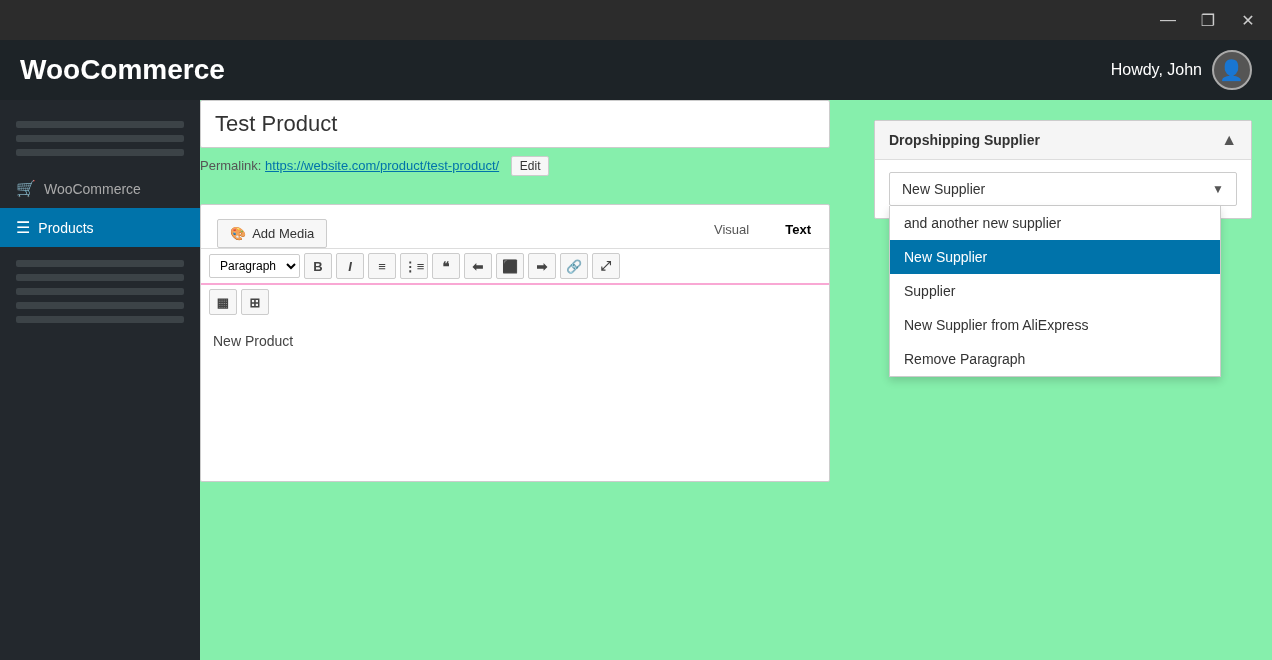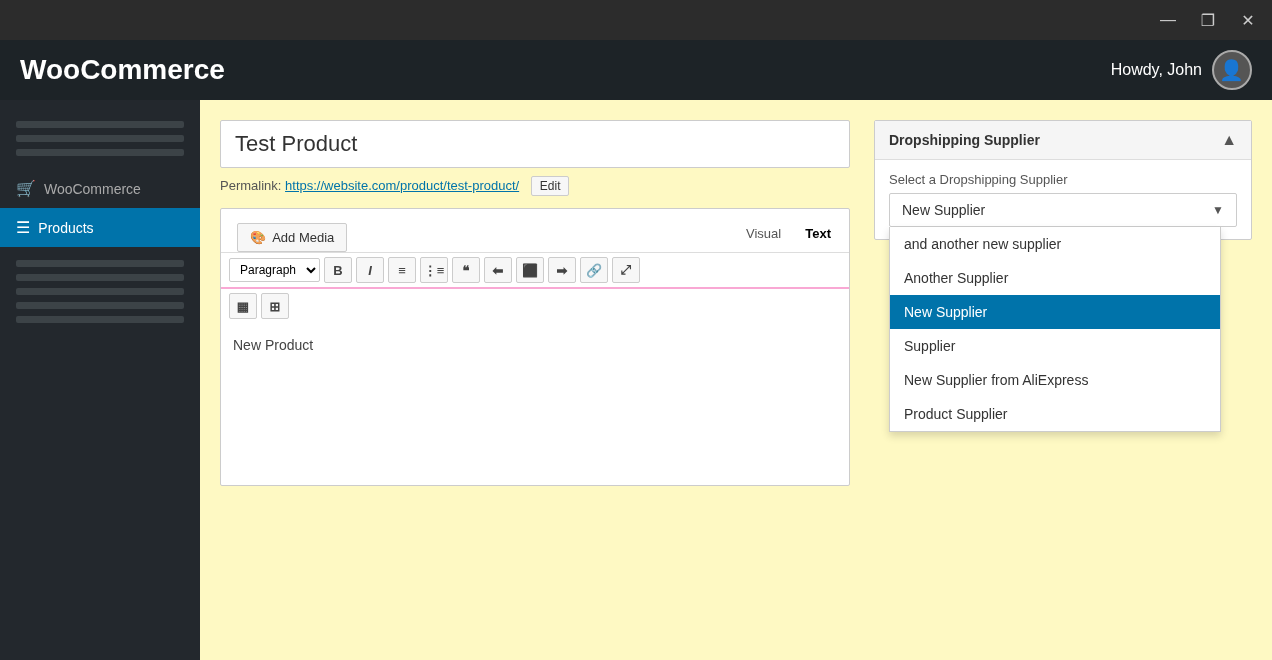--- a/index.html
+++ b/index.html
@@ -94,41 +94,40 @@
       background: #0073aa;
       color: #fff;
     }
     .sidebar-icon {
       font-size: 16px;
     }
 
     
     .content-area {
       flex: 1;
-      background: #fef9c3;
-      padding: 20px;
+      background: #86efac;
       overflow: auto;
       position: relative;
     }
 
     
     .product-title-input {
       width: 630px;
       padding: 10px 14px;
       font-size: 22px;
       border: 1px solid #ccc;
       background: #fff;
       border-radius: 2px;
       color: #333;
       outline: none;
     }
 
     
     .permalink {
-      margin: 8px 0 12px 0;
+      margin: 8px 0 28px 0;
       font-size: 13px;
       color: #555;
     }
     .permalink a {
       color: #0073aa;
       text-decoration: underline;
     }
     .permalink-edit-btn {
       margin-left: 8px;
       padding: 2px 8px;
@@ -369,21 +368,21 @@
     </div>
 
     
     <div class="editor-box">
 
       <div style="display:flex; align-items:center; justify-content:space-between; padding: 6px 8px 0 8px; border-bottom:1px solid #ddd;">
         <button class="add-media-btn">
           <span>🎨</span>
           <span>Add Media</span>
         </button>
-        <div style="display:flex; gap:4px; padding-bottom:0;">
+        <div style="display:flex; gap:16px; padding-bottom:0;">
           <button class="editor-tab">Visual</button>
           <button class="editor-tab active">Text</button>
         </div>
       </div>
 
       <div class="toolbar-row">
         <select class="toolbar-select">
           <option>Paragraph</option>
         </select>
         <button class="toolbar-btn">
@@ -413,35 +412,33 @@
     </div>
 
     
     <div class="right-panel">
       <div class="panel-box">
         <div class="panel-header">
           <span>Dropshipping Supplier</span>
           <button class="panel-collapse-btn">▲</button>
         </div>
         <div class="panel-body">
-          <div class="supplier-label">Select a Dropshipping Supplier</div>
 
           <div style="position:relative;">
             <div class="dropdown-trigger">
               <span>New Supplier</span>
               <span class="dropdown-arrow">▼</span>
             </div>
 
             <div class="dropdown-menu">
               <div class="dropdown-option">and another new supplier</div>
-              <div class="dropdown-option">Another Supplier</div>
               <div class="dropdown-option selected">New Supplier</div>
               <div class="dropdown-option">Supplier</div>
               <div class="dropdown-option">New Supplier from AliExpress</div>
-              <div class="dropdown-option">Product Supplier</div>
+              <div class="dropdown-option">Remove Paragraph</div>
             </div>
           </div>
 
         </div>
       </div>
     </div>
 
   </div>
 </div>
 

